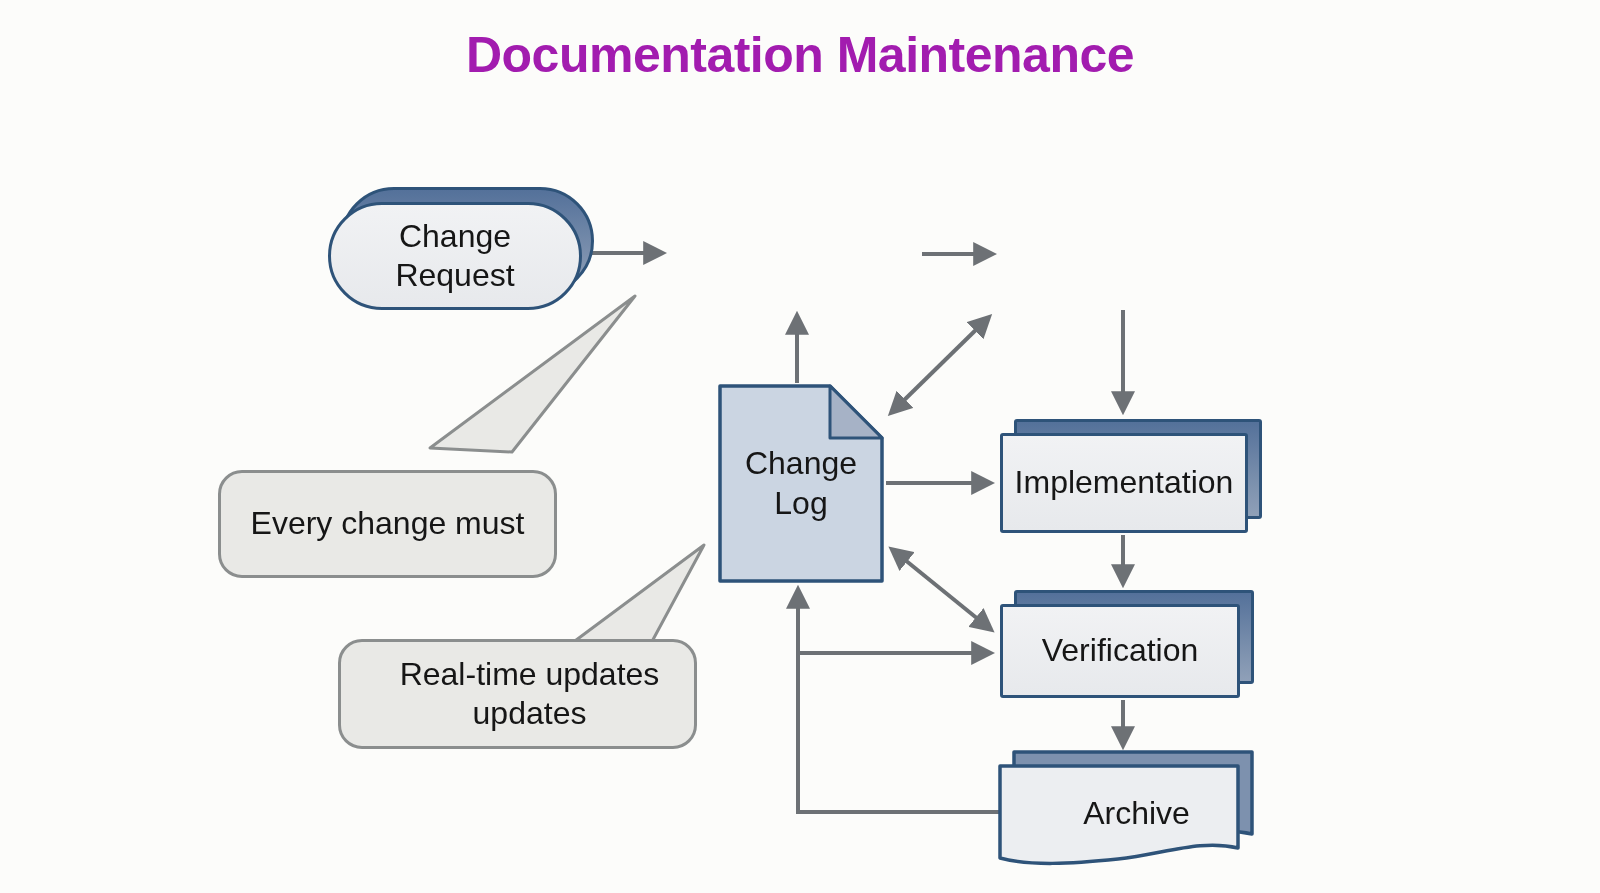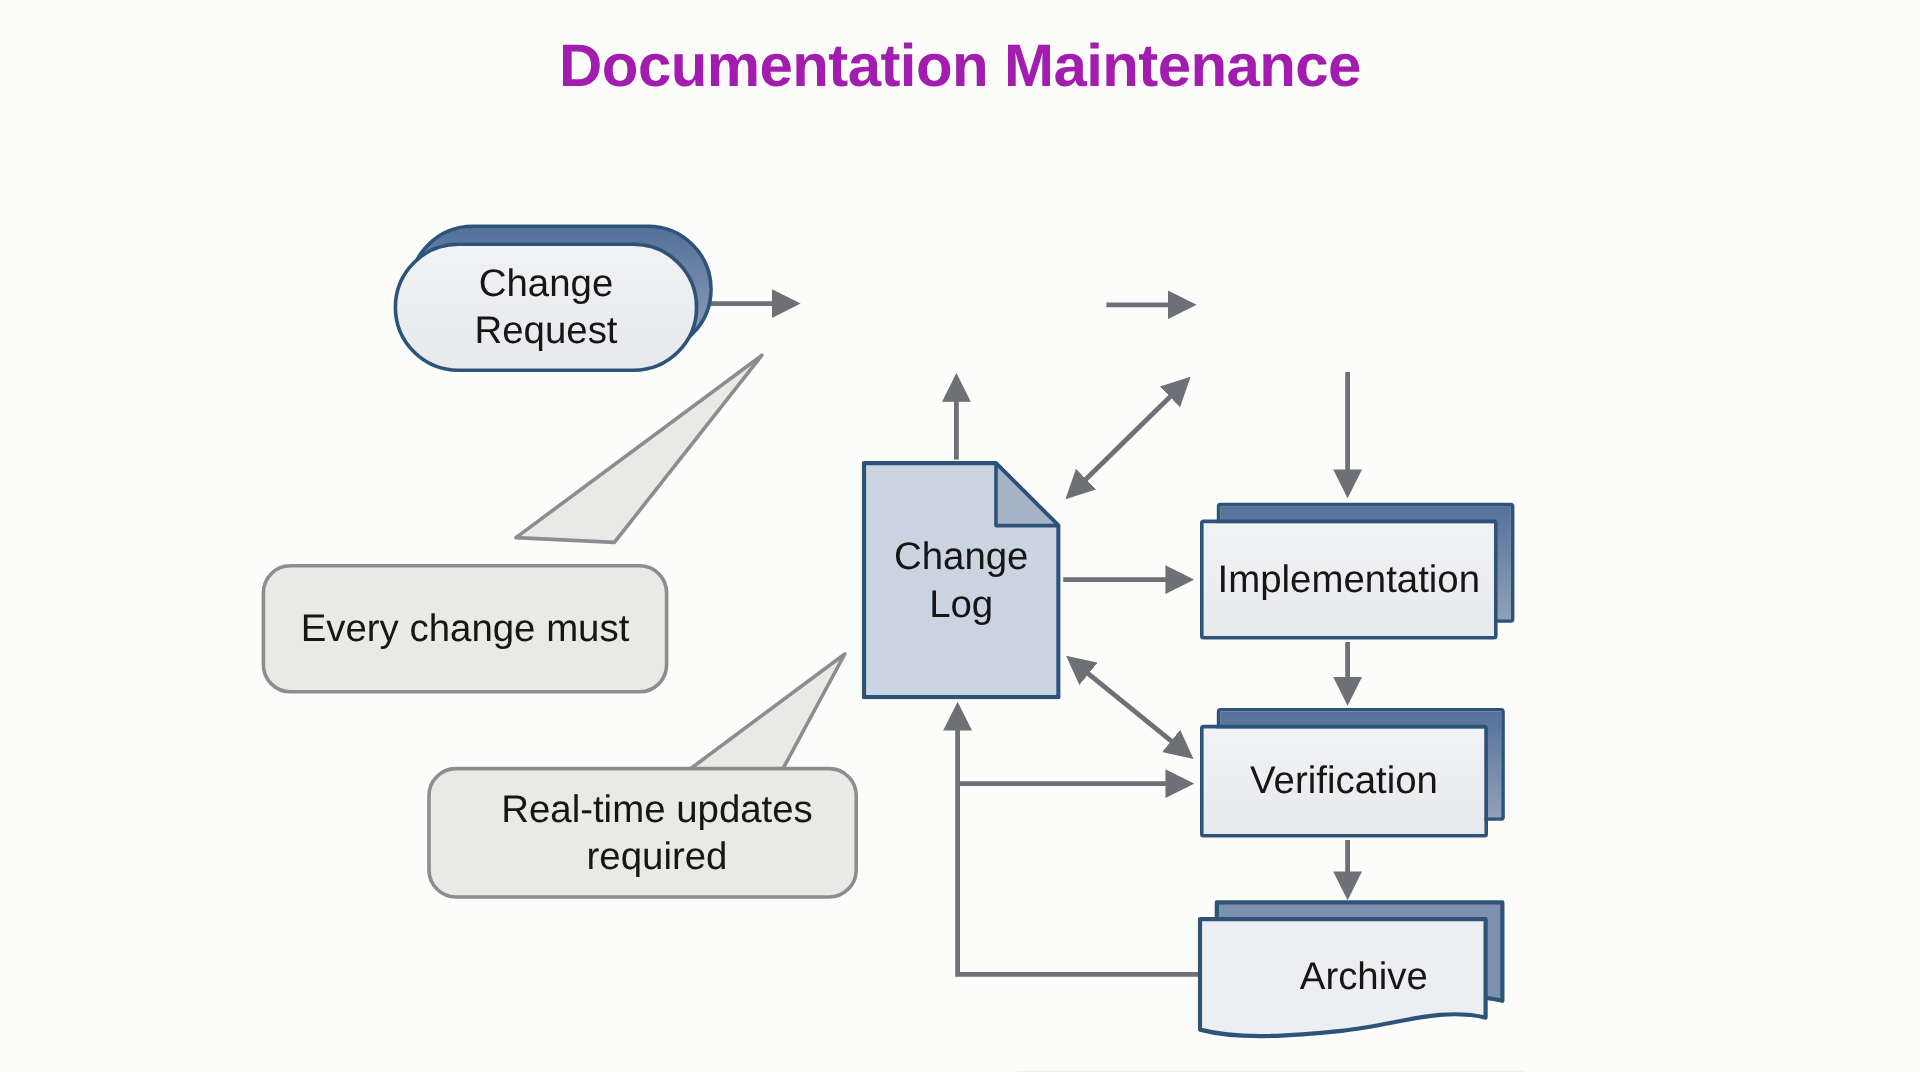--- a/index.html
+++ b/index.html
@@ -131,18 +131,18 @@
     </svg>
     <div class="label">
       <span>Archive</span>
     </div>
   </div>
 
   <div class="callout" style="left:218px;top:429px;width:339px;height:108px;margin-top:41px;">
     <span>Every change must</span>
   </div>
 
-  <div class="callout" style="left:356px;top:639px;width:359px;height:110px;padding-left:24px;">
+  <div class="callout" style="left:338px;top:639px;width:359px;height:110px;padding-left:24px;">
     <span>Real-time updates</span>
-    <span>required</span>
+    <span>updates</span>
   </div>
 
 </div>
 
 </body></html>

